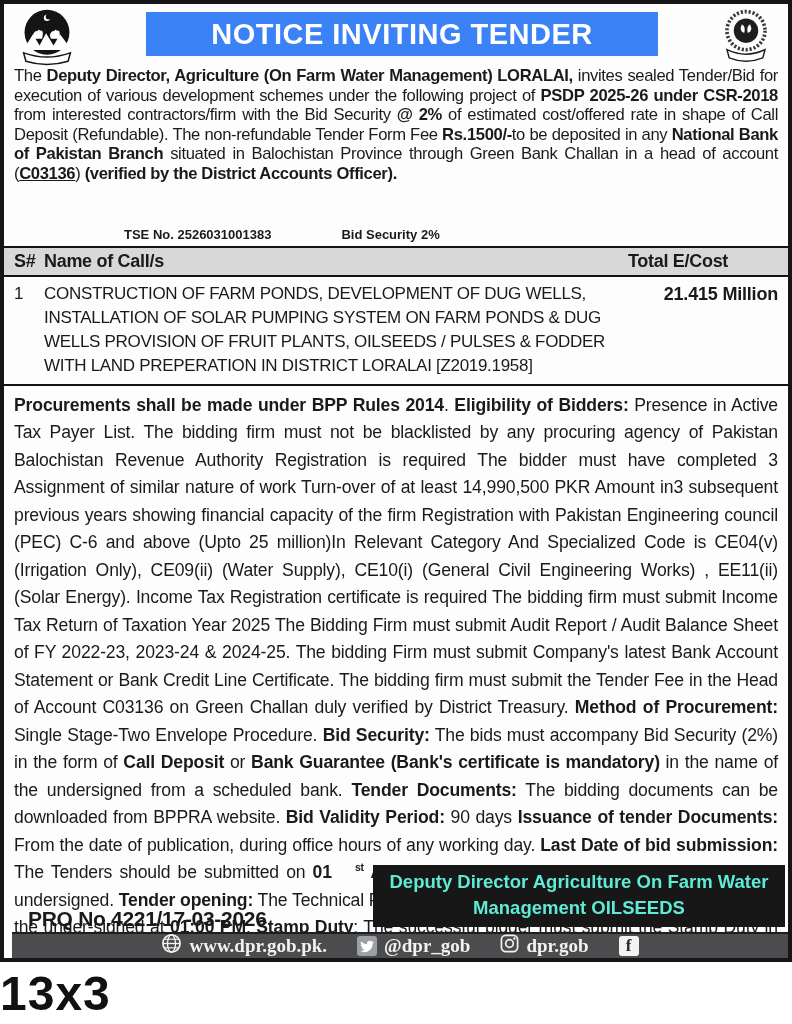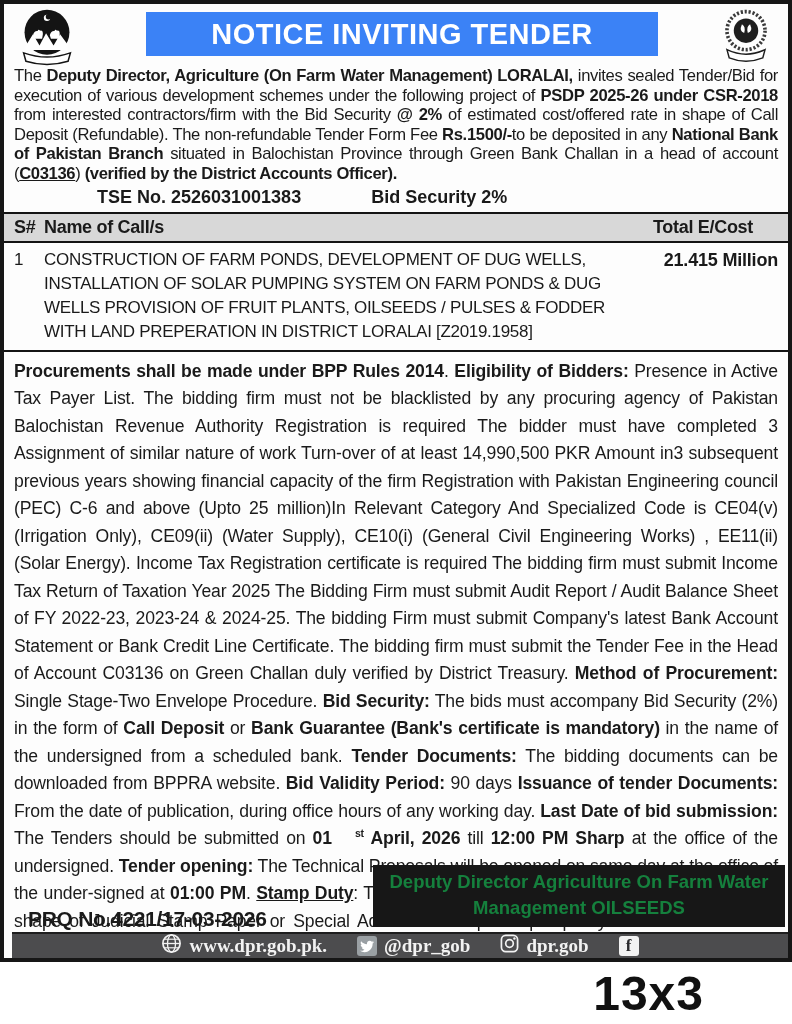--- a/index.html
+++ b/index.html
@@ -20,67 +20,67 @@
     position:absolute; left:142px; top:8px; width:512px; height:44px;
     background:#3b82f6; color:#fff; display:flex; align-items:center; justify-content:center;
     font-weight:bold; font-size:29px; letter-spacing:.5px;
   }
   
   .intro {
     padding:4px 10px 0 10px; font-size:16.6px; line-height:19.6px;
     letter-spacing:-0.35px; text-align:justify;
   }
   .tse-row {
-    display:flex; padding:3px 0 4px 93px; gap:70px;
-    font-weight:bold; font-size:18px;
+    display:flex; padding:3px 0 4px 120px; gap:70px;
+    font-weight:bold; font-size:13px;margin-top:40px;
   }
   
   .works-table { border-top:2px solid #141414; border-bottom:2px solid #141414; }
   .thead {
     display:grid; grid-template-columns:30px 1fr 150px; align-items:center;
     background:#d8d8d8; border-bottom:2px solid #141414;
     font-weight:bold; font-size:18px; height:29px; padding:0 10px; letter-spacing:-0.3px;
   }
-  .thead .col-cost { text-align:center; }
+  .thead .col-cost { text-align:left; }
   .trow {
     display:grid; grid-template-columns:30px 1fr 150px;
     padding:5px 10px 6px 10px; font-size:17px; line-height:24px; letter-spacing:-0.3px;
   }
   .work-name { text-transform:none; padding-right:6px; }
   .trow .col-cost { text-align:right; font-weight:bold; font-size:18px; letter-spacing:-0.2px; }
   
   .terms {
     padding:6px 10px 0 10px; font-size:17.6px; line-height:27.5px;
     letter-spacing:-0.15px; text-align:justify;
   }
   .terms sup { font-size:.6em; line-height:0;margin-left:23px; }
   
   .bottom-zone { position:absolute; left:0; right:0; bottom:26px; height:72px; }
   .prq { position:absolute; left:24px; bottom:1px; font-weight:bold; font-size:21px; letter-spacing:-0.3px; }
   .sig-box {
     position:absolute; right:3px; top:5px; width:412px;
-    background:#171717; color:#15803d; text-align:center;
+    background:#171717; color:#5eead4; text-align:center;
     font-weight:bold; font-size:18.5px; line-height:1.4; padding:4px 6px 6px 6px;
   }
   
   .footer-bar {
     position:absolute; left:8px; right:0; bottom:0; height:26px;
     background:#4c4c4e; border-top:2px solid #1e1e1e;
     display:flex; align-items:center; justify-content:center; gap:12px;
     color:#f2f2f2; font-family:"Liberation Serif", serif; font-weight:bold; font-size:19px;
   }
   .footer-item { display:flex; align-items:center; gap:7px; margin:0 9px; }
   .icon-tile {
     width:20px; height:20px; border-radius:3px; display:flex; align-items:center; justify-content:center;
   }
   .tile-tw { background:#9aa0a4; }
   .tile-fb { background:#f2f2f2; color:#2b2b2d; font-family:"Liberation Serif",serif; font-weight:bold; font-size:17px; }
   
   .size-label {
-    width:704px; height:62px; display:flex; align-items:center; justify-content:flex-end;
+    width:704px; height:62px; display:flex; align-items:center; justify-content:flex-start;
     font-weight:bold; font-size:48px; letter-spacing:1px; color:#111;
   }
 </style>
 </head>
 <body>
 
 <div class="sheet">
 
   <div class="masthead">
     <span class="emblem-left">

